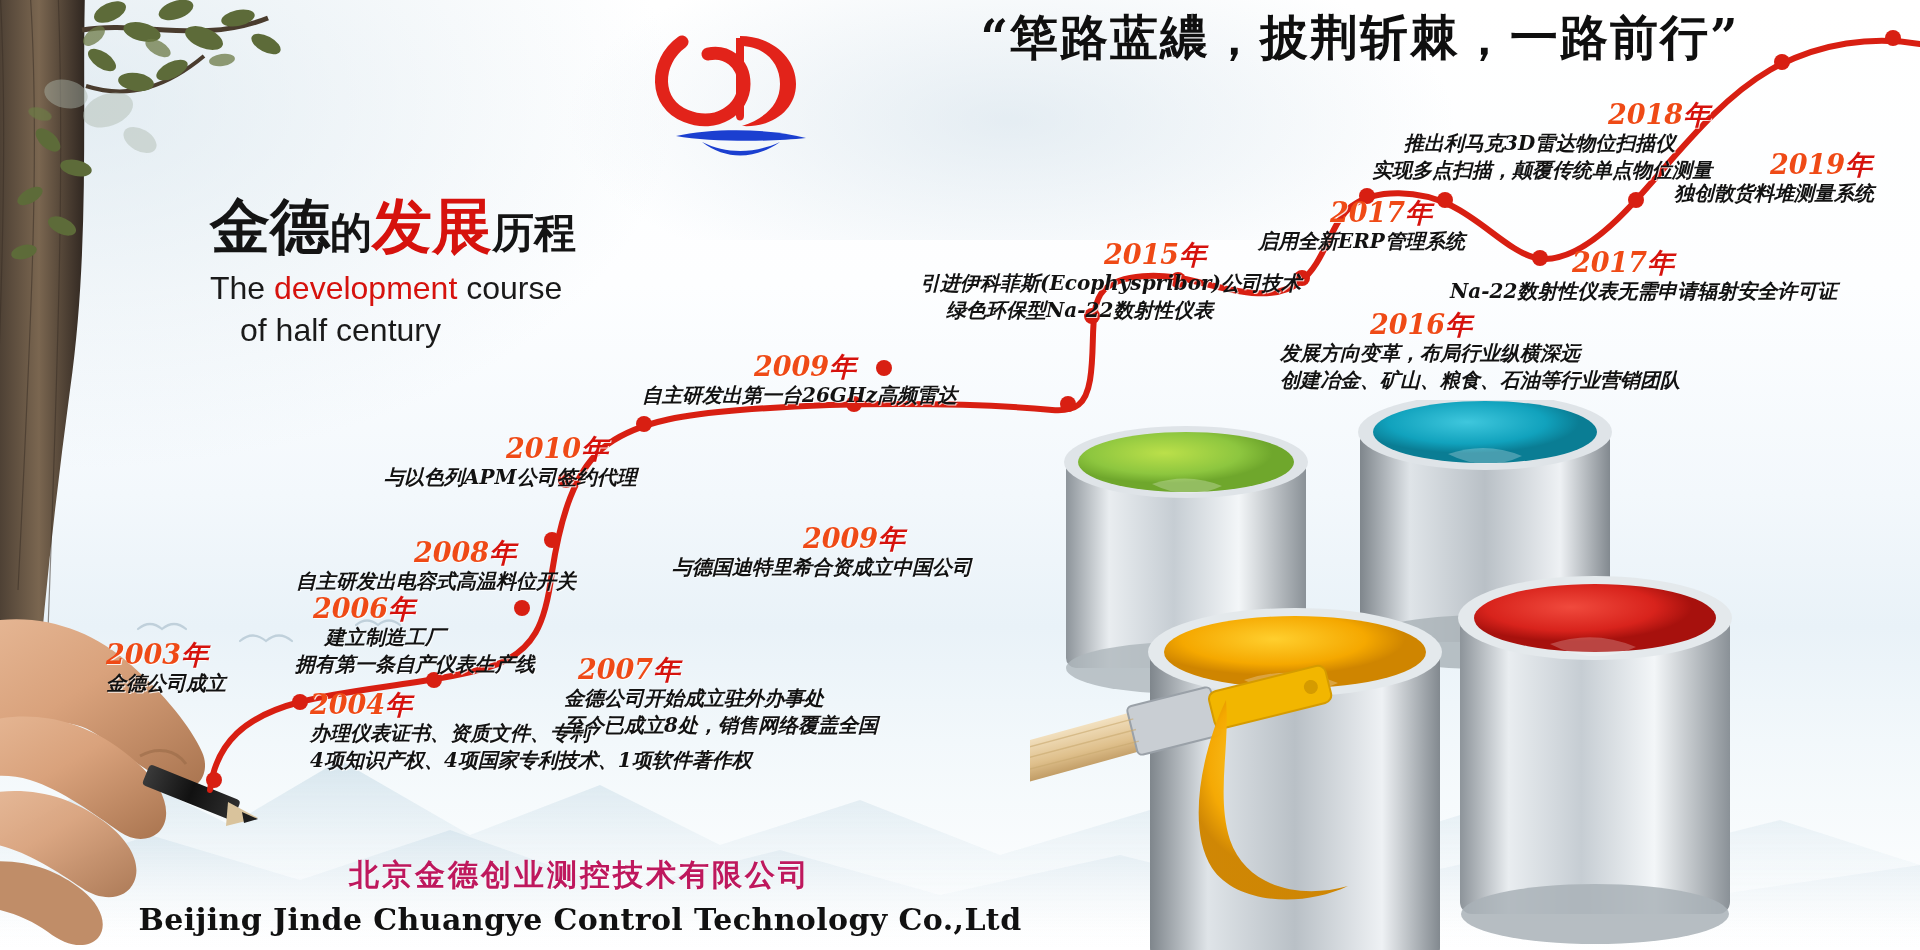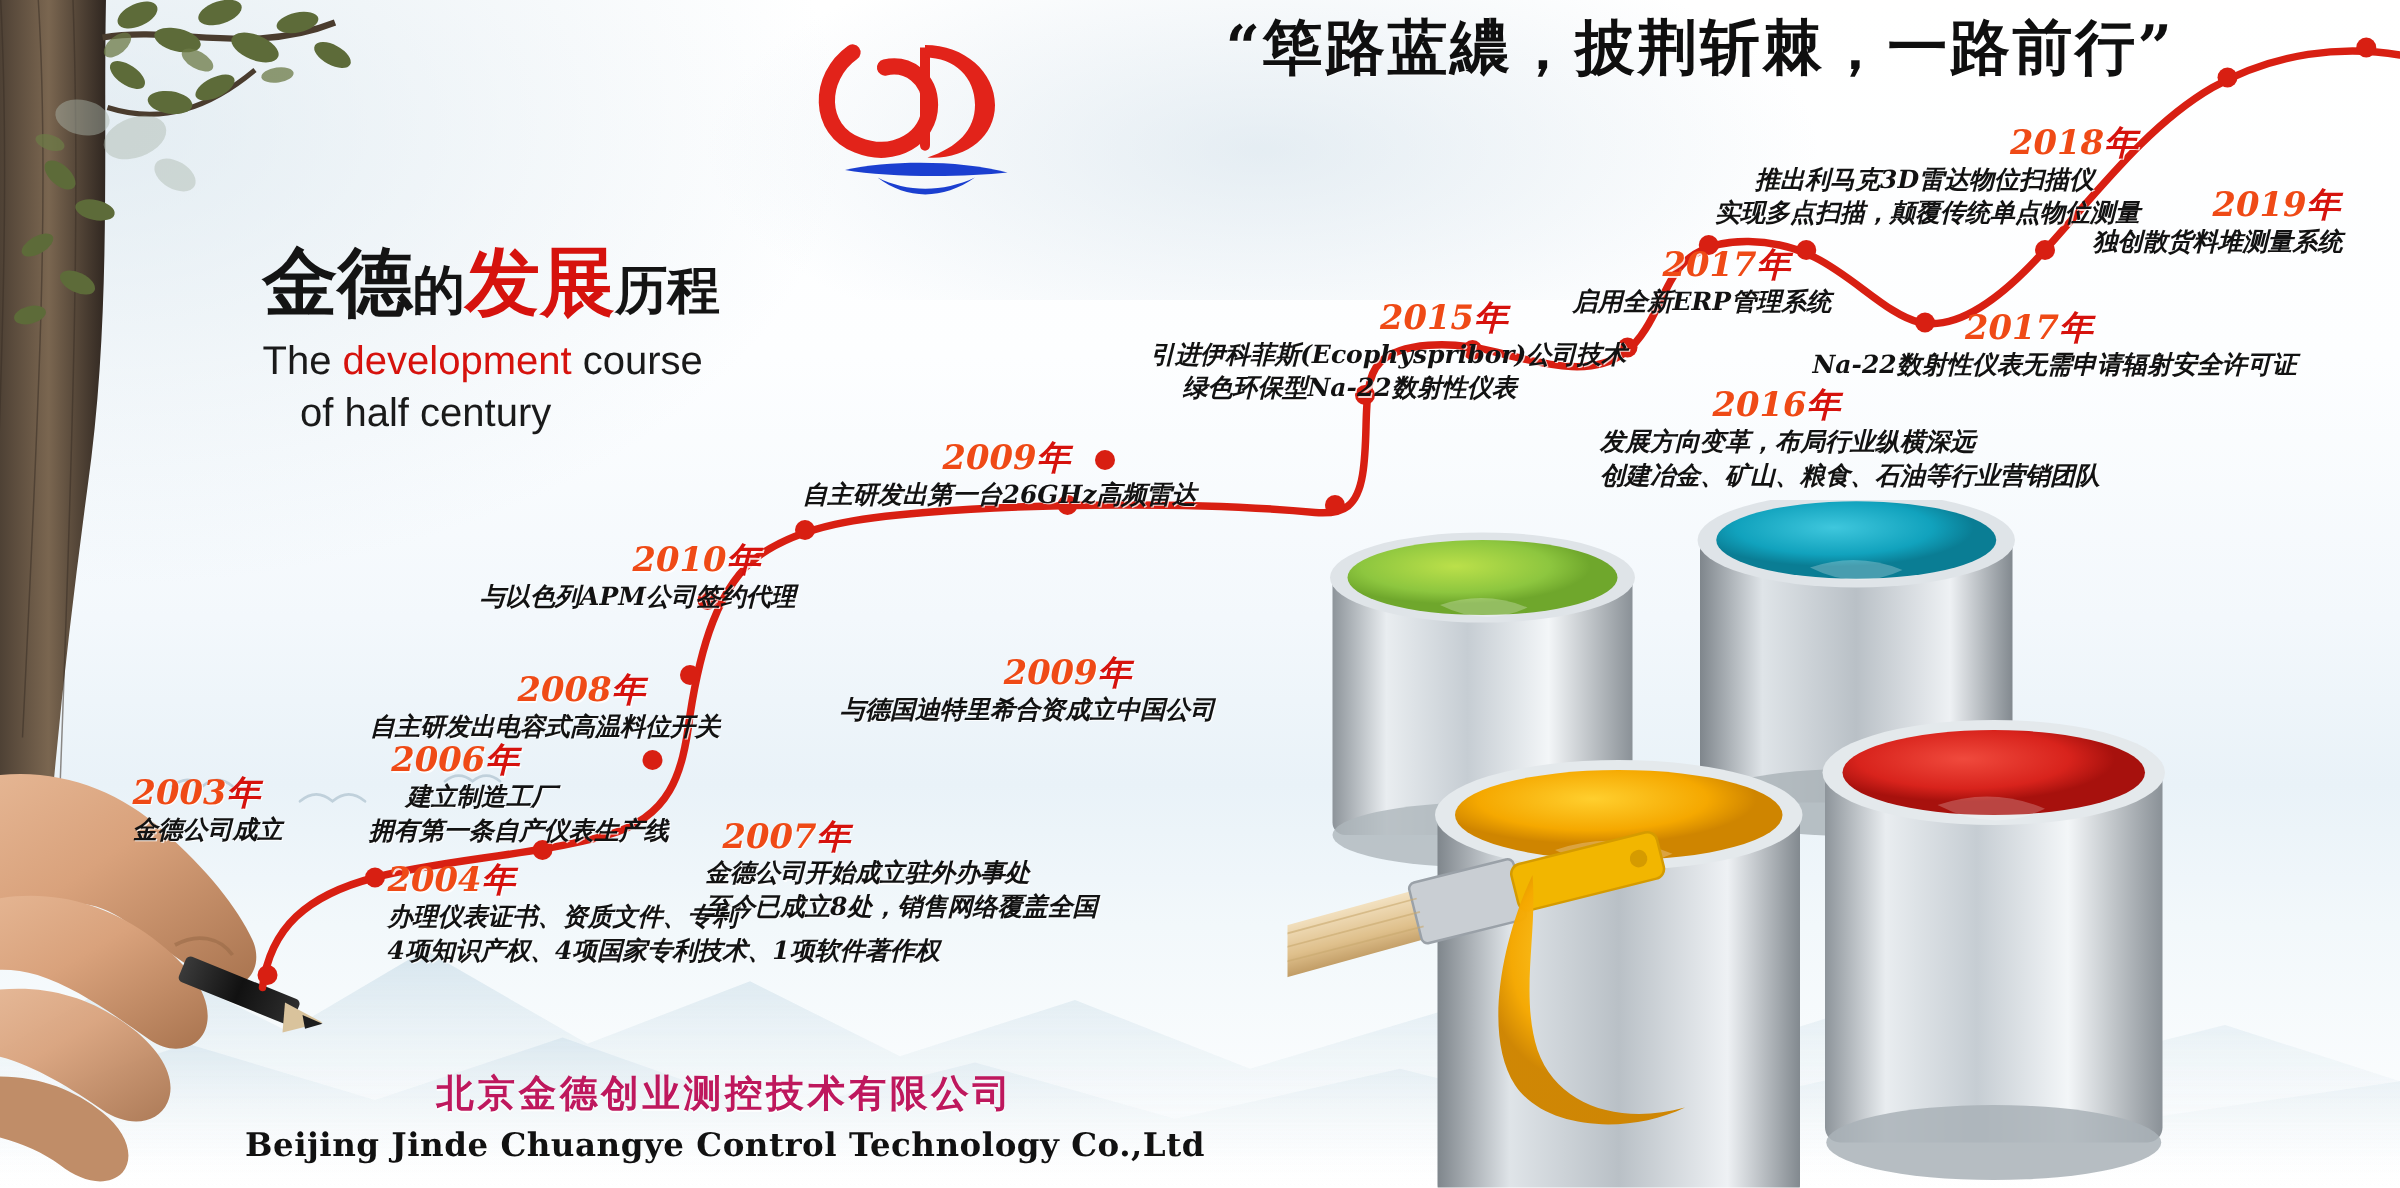--- a/index.html
+++ b/index.html
@@ -86,21 +86,21 @@
     position:absolute;left:0;top:855px;width:1160px;text-align:center;
   }
   .footer .cn{
     font-family:"DejaVu Serif","Liberation Serif",serif;
     font-size:30px;font-weight:700;color:#be185d;letter-spacing:3px;
     text-shadow:0 1px 0 rgba(255,255,255,.8);
   }
   .footer .en{
     margin-top:6px;
     font-family:"DejaVu Serif","Liberation Serif",serif;
-    font-size:26px;font-weight:700;color:#111;letter-spacing:.4px;
+    font-size:30px;font-weight:700;color:#111;letter-spacing:.4px;
   }
 
   .birds{position:absolute;left:120px;top:595px;width:340px;height:80px;opacity:.55;}
 </style>
 </head>
 <body>
 
 <div class="stage">
 
   <div class="bg-sky"></div>
@@ -337,21 +337,21 @@
       <circle cx="1302" cy="278" r="8"></circle>
       <circle cx="1367" cy="196" r="8"></circle>
       <circle cx="1445" cy="200" r="8"></circle>
       <circle cx="1540" cy="258" r="8"></circle>
       <circle cx="1636" cy="200" r="8"></circle>
       <circle cx="1782" cy="62" r="8"></circle>
       <circle cx="1893" cy="38" r="8"></circle>
     </g>
   </svg>
 
-  <div class="ev l" style="left:106px;top:620px;">
+  <div class="ev l" style="left:106px;top:640px;">
     <div class="yr"><span>2003</span><span class="ch">年</span></div>
     <div class="ln">金德公司成立</div>
   </div>
 
   <div class="ev l" style="left:310px;top:690px;">
     <div class="yr"><span>2004</span><span class="ch">年</span></div>
     <div class="ln">办理仪表证书、资质文件、专利</div>
     <div class="ln">4项知识产权、4项国家专利技术、1项软件著作权</div>
   </div>
 

